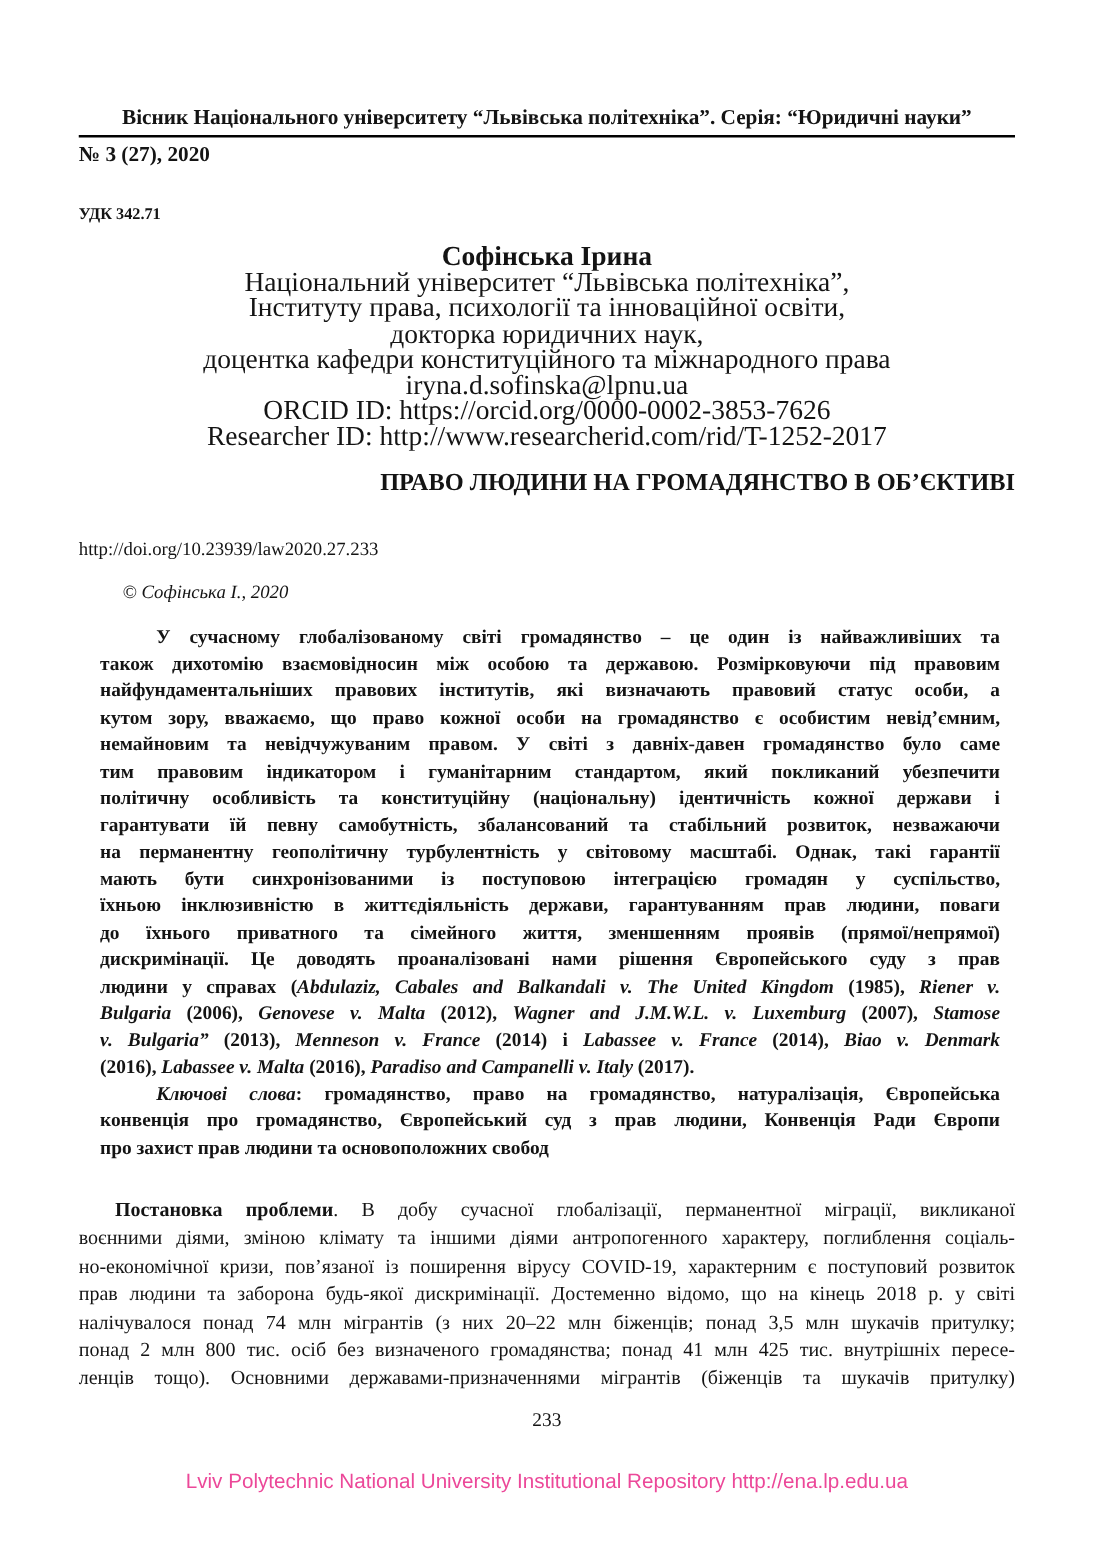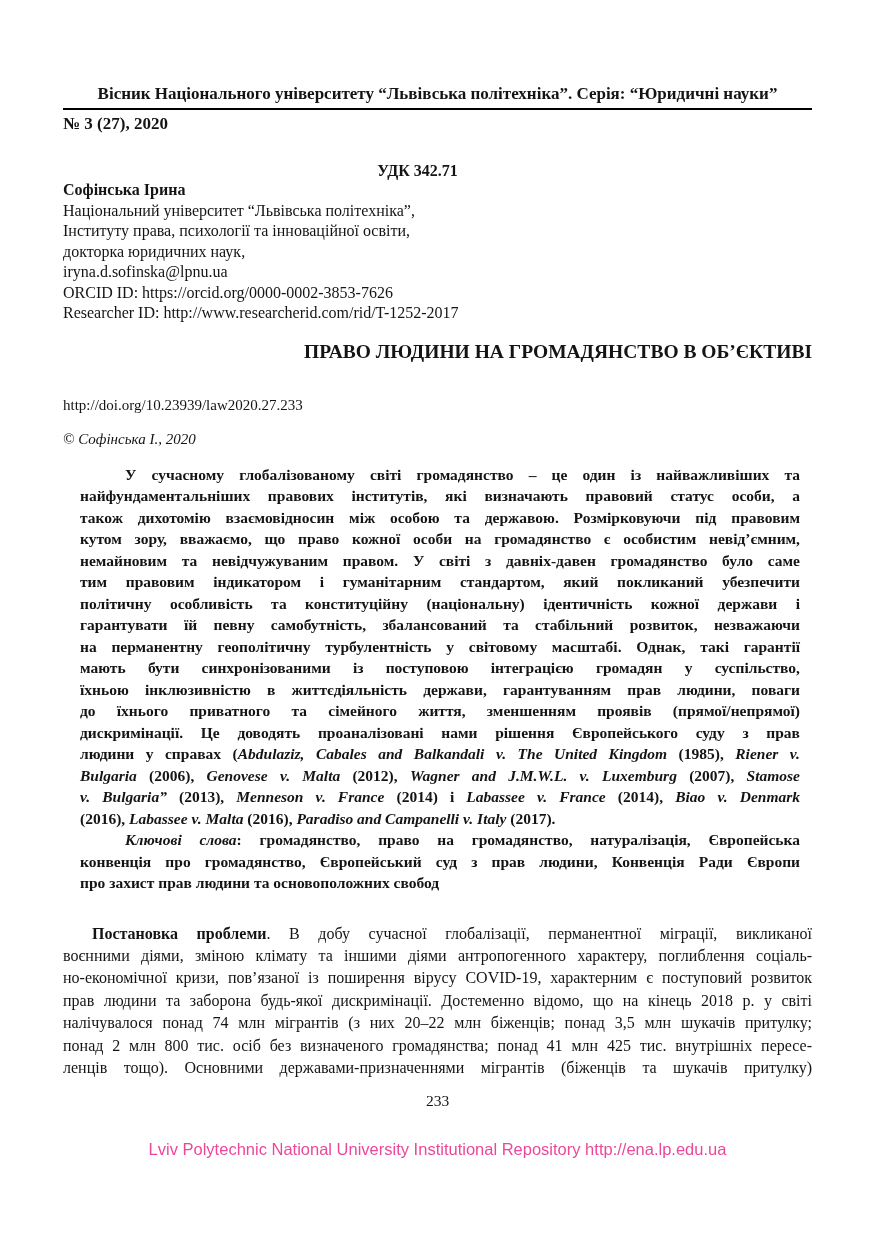--- a/index.html
+++ b/index.html
@@ -30,30 +30,30 @@
   .issue {
     margin-top: 4px;
     font-weight: bold;
     font-size: 17px;
     line-height: 20px;
   }
 
   .udc {
     margin-top: 27px;
     padding-right: 40px;
-    text-align: center;
+    text-align: left;
     font-weight: bold;
-    font-size: 16px;
+    font-size: 13px;
     line-height: 19px;
   }
 
   .author {
-    margin-top: 0;
-    text-align: left;
-    font-size: 16px;
+    margin-top: 15px;
+    text-align: center;
+    font-size: 22px;
     line-height: 20.5px;
   }
   .author .name { font-weight: bold; }
 
   .title {
     margin-top: 15px;
     text-align: right;
     font-weight: bold;
     font-size: 19.5px;
     line-height: 26px;
@@ -62,20 +62,21 @@
   .doi {
     margin-top: 31px;
     font-size: 15px;
     line-height: 18px;
   }
   .copyright {
     margin-top: 16px;
     font-style: italic;
     font-size: 15px;
     line-height: 18px;
+    margin-left: 35px;
   }
 
   .tline { text-align: justify; text-align-last: justify; }
   .tline.last { text-align-last: left; }
 
   .abstract, .keywords {
     margin: 0 12px 0 17px;
     font-size: 15.5px;
     line-height: 21.5px;
   }
@@ -120,36 +121,37 @@
       <div class="issue">№ 3 (27), 2020</div>
     </div>
 
     <div class="udc">УДК 342.71</div>
 
     <div class="author">
       <div class="name">Софінська Ірина</div>
       <div>Національний університет “Львівська політехніка”,</div>
       <div>Інституту права, психології та інноваційної освіти,</div>
       <div>докторка юридичних наук,</div>
+      <div>доцентка кафедри конституційного та міжнародного права</div>
       <div>iryna.d.sofinska@lpnu.ua</div>
       <div>ORCID ID: https://orcid.org/0000-0002-3853-7626</div>
       <div>Researcher ID: http://www.researcherid.com/rid/T-1252-2017</div>
     </div>
 
     <div class="title">
       <div>ПРАВО ЛЮДИНИ НА ГРОМАДЯНСТВО В ОБ’ЄКТИВІ</div>
     </div>
 
     <div class="doi">http://doi.org/10.23939/law2020.27.233</div>
     <div class="copyright">© Софінська І., 2020</div>
 
     <div class="abstract">
         <div class="tline ind"><span class="s-b">У сучасному глобалізованому світі громадянство – це один із найважливіших та</span></div>
+        <div class="tline"><span class="s-b">також дихотомію взаємовідносин між особою та державою. Розмірковуючи під правовим</span></div>
         <div class="tline"><span class="s-b">найфундаментальніших правових інститутів, які визначають правовий статус особи, а</span></div>
-        <div class="tline"><span class="s-b">також дихотомію взаємовідносин між особою та державою. Розмірковуючи під правовим</span></div>
         <div class="tline"><span class="s-b">кутом зору, вважаємо, що право кожної особи на громадянство є особистим невід’ємним,</span></div>
         <div class="tline"><span class="s-b">немайновим та невідчужуваним правом. У світі з давніх-давен громадянство було саме</span></div>
         <div class="tline"><span class="s-b">тим правовим індикатором і гуманітарним стандартом, який покликаний убезпечити</span></div>
         <div class="tline"><span class="s-b">політичну особливість та конституційну (національну) ідентичність кожної держави і</span></div>
         <div class="tline"><span class="s-b">гарантувати їй певну самобутність, збалансований та стабільний розвиток, незважаючи</span></div>
         <div class="tline"><span class="s-b">на перманентну геополітичну турбулентність у світовому масштабі. Однак, такі гарантії</span></div>
         <div class="tline"><span class="s-b">мають бути синхронізованими із поступовою інтеграцією громадян у суспільство,</span></div>
         <div class="tline"><span class="s-b">їхньою інклюзивністю в життєдіяльність держави, гарантуванням прав людини, поваги</span></div>
         <div class="tline"><span class="s-b">до їхнього приватного та сімейного життя, зменшенням проявів (прямої/непрямої)</span></div>
         <div class="tline"><span class="s-b">дискримінації. Це доводять проаналізовані нами рішення Європейського суду з прав</span></div>

